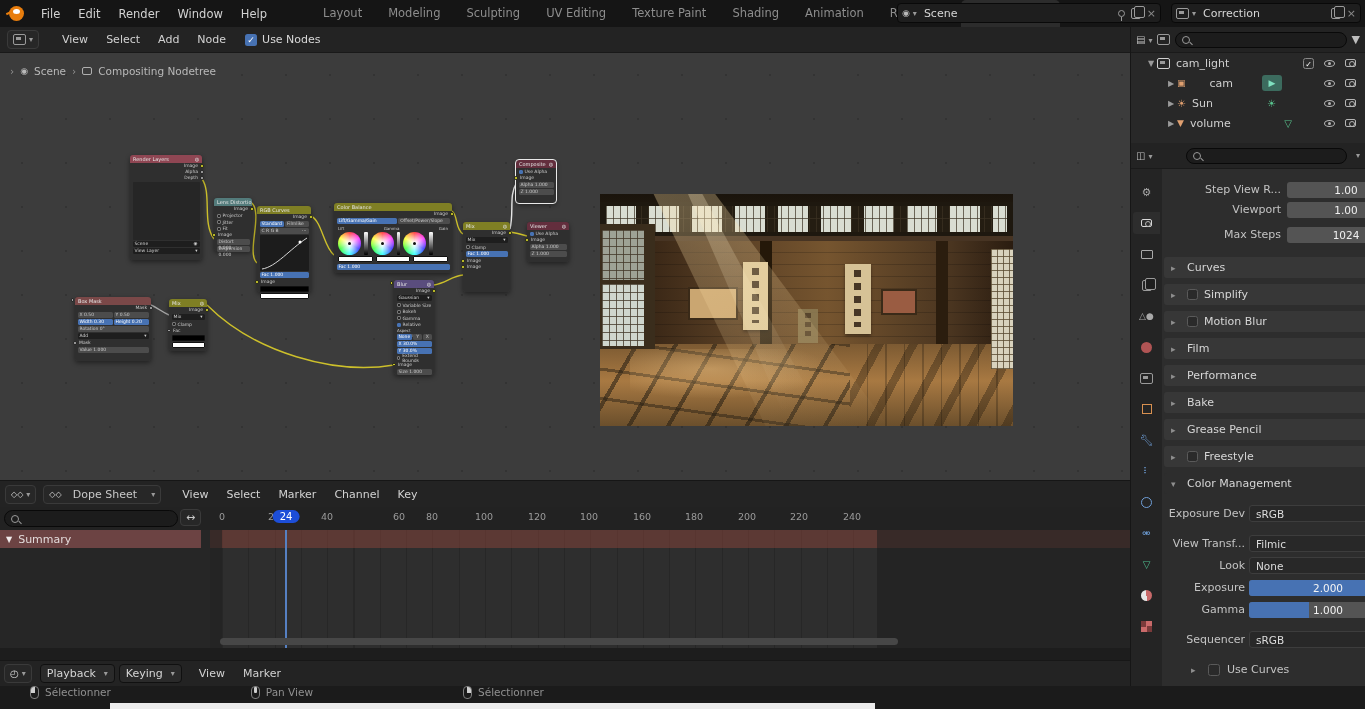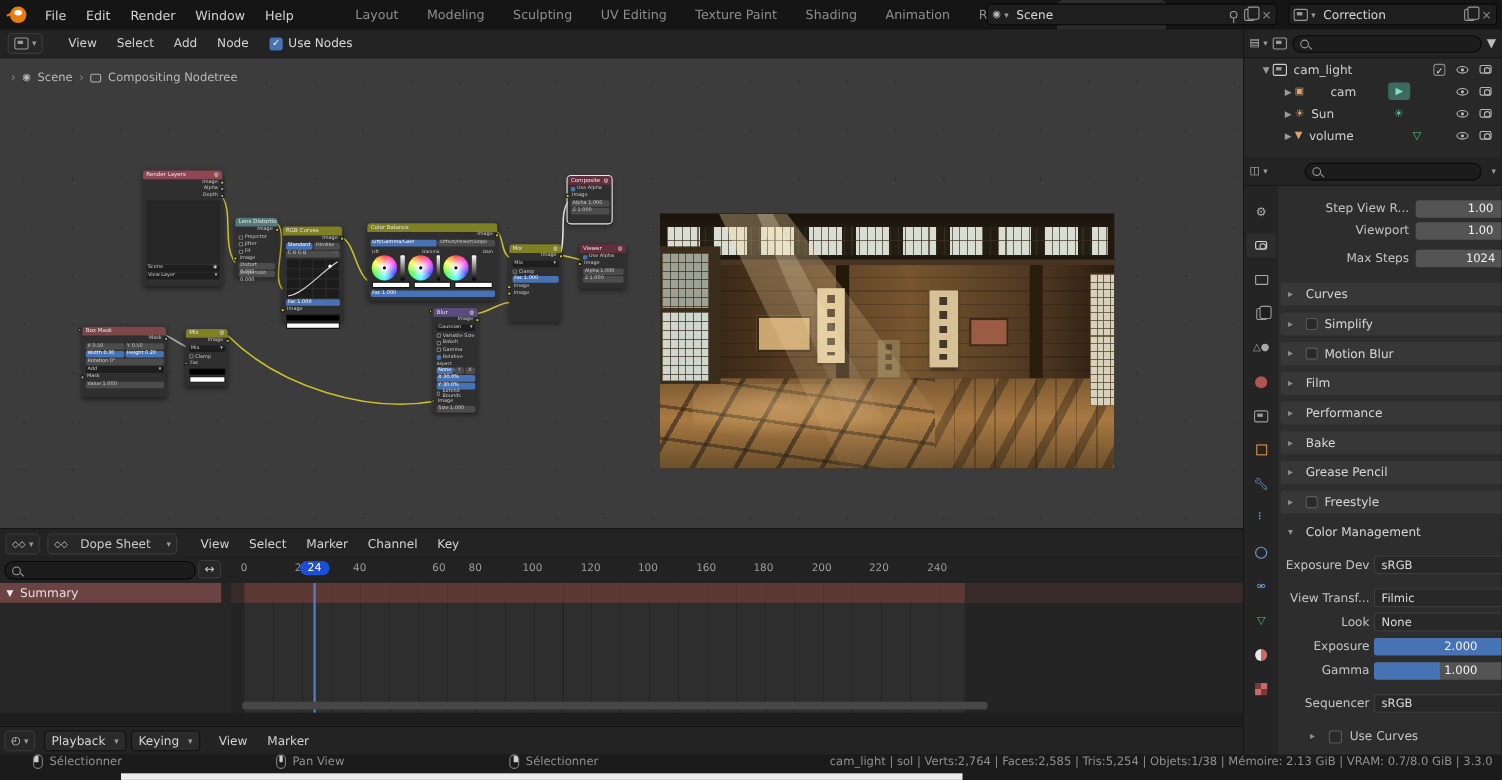--- a/index.html
+++ b/index.html
@@ -592,21 +592,20 @@
     </span>
   <span>Sélectionner</span>
   <span class="mouse m" style="margin-left:140px">
       <i></i>
     </span>
   <span>Pan View</span>
   <span class="mouse r" style="margin-left:150px">
       <i></i>
     </span>
   <span>Sélectionner</span>
-  <span style="margin-left:auto;margin-right:8px">cam_light | sol | Verts:2,764 | Faces:2,585 | Tris:5,254 | Objets:1/38 | Mémoire: 2.13 GiB | VRAM: 0.7/8.0 GiB | 3.3.0</span>
 </div>
 <div class="abs" style="left:110px;top:703px;width:765px;height:6px;background:#ececec"></div>
 
 <div id="outliner" class="abs">
   <div id="outhead">
     <span style="color:#bdbdbd;font-size:10px">▤<span class="caret">▾</span></span>
     <span class="mini-ico"></span>
     <div class="srch" style="flex:1;height:16px">
         <span class="mag"></span>
       </div>

